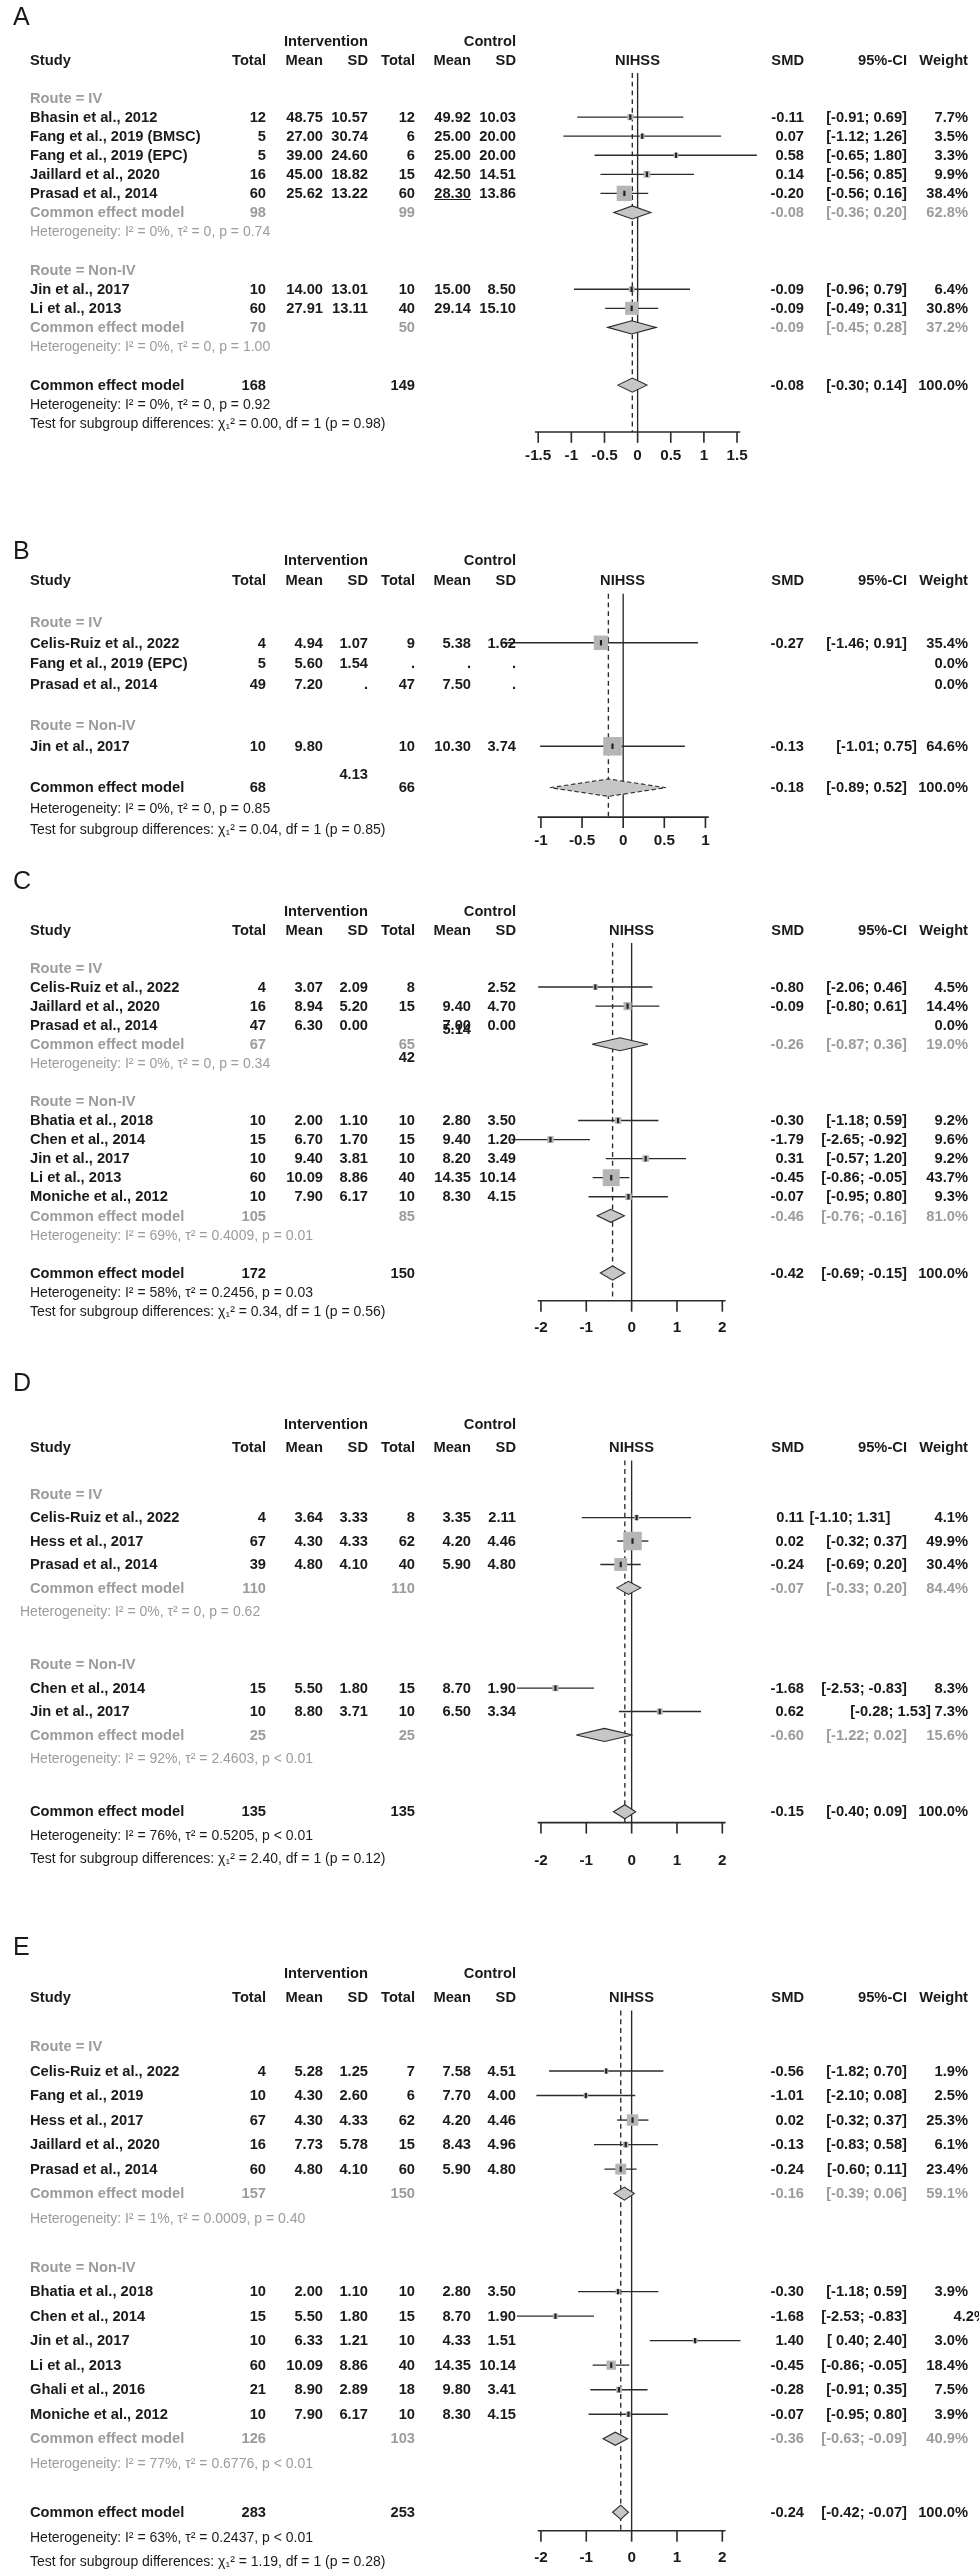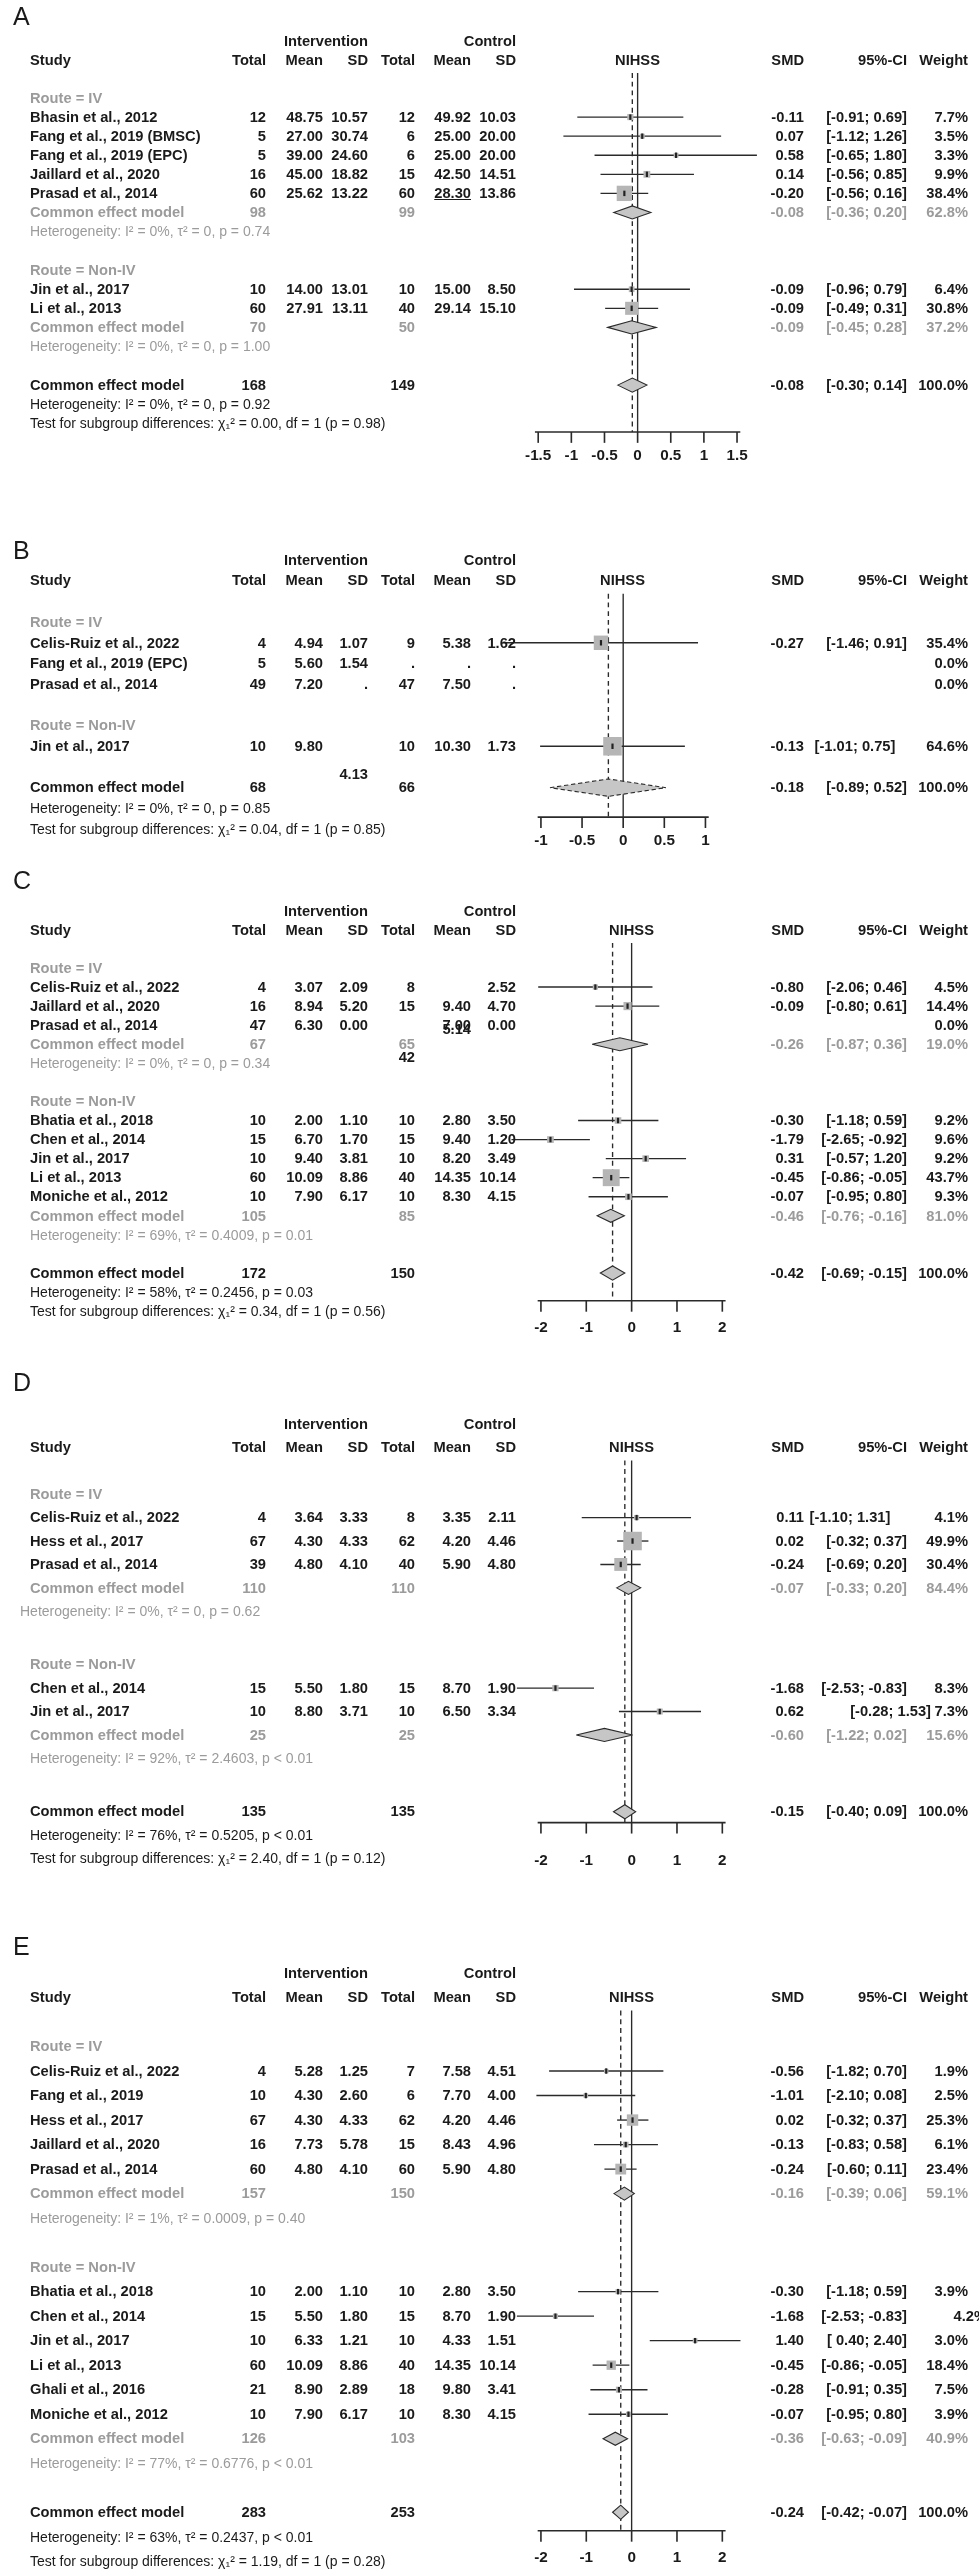--- a/index.html
+++ b/index.html
@@ -351,23 +351,23 @@
     <div class="cell r b" style="left: 406px; width: 65px; top: 675px;">7.50</div>
     <div class="cell r b" style="left: 456px; width: 60px; top: 675px;">.</div>
     <div class="cell r b" style="left: 903px; width: 65px; top: 675px;">0.0%</div>
     <div class="cell b gray" style="left: 30px; width: 218px; top: 716px;">Route = Non-IV</div>
     <div class="cell b" style="left: 30px; width: 218px; top: 737px;">Jin et al., 2017</div>
     <div class="cell r b" style="left: 206px; width: 60px; top: 737px;">10</div>
     <div class="cell r b" style="left: 258px; width: 65px; top: 737px;">9.80</div>
     <div class="cell r b" style="left: 308px; width: 60px; top: 737px; margin-top: 28px;">4.13</div>
     <div class="cell r b" style="left: 355px; width: 60px; top: 737px;">10</div>
     <div class="cell r b" style="left: 406px; width: 65px; top: 737px;">10.30</div>
-    <div class="cell r b" style="left: 456px; width: 60px; top: 737px;">1.73</div>
+    <div class="cell r b" style="left: 456px; width: 60px; top: 737px;">3.74</div>
     <div class="cell r b" style="left: 733px; width: 71px; top: 737px;">-0.13</div>
-    <div class="cell r b" style="left: 793px; width: 124px; top: 737px; text-align: center;">[-1.01; 0.75]</div>
+    <div class="cell r b" style="left: 793px; width: 124px; top: 737px;">[-1.01; 0.75]</div>
     <div class="cell r b" style="left: 903px; width: 65px; top: 737px;">64.6%</div>
     <div class="cell b" style="left: 30px; width: 218px; top: 778px;">Common effect model</div>
     <div class="cell r b" style="left: 206px; width: 60px; top: 778px;">68</div>
     <div class="cell r b" style="left: 355px; width: 60px; top: 778px;">66</div>
     <div class="cell r b" style="left: 733px; width: 71px; top: 778px;">-0.18</div>
     <div class="cell r b" style="left: 793px; width: 114px; top: 778px;">[-0.89; 0.52]</div>
     <div class="cell r b" style="left: 903px; width: 65px; top: 778px;">100.0%</div>
     <div class="cell note" style="left: 30px; width: 534px; top: 799px;">Heterogeneity: I² = 0%, τ² = 0, p = 0.85</div>
     <div class="cell note" style="left: 30px; width: 534px; top: 820px;">Test for subgroup differences: χ₁² = 0.04, df = 1 (p = 0.85)</div>
     <div class="cell r b" style="left: 232px; width: 136px; top: 902px;">Intervention</div>

